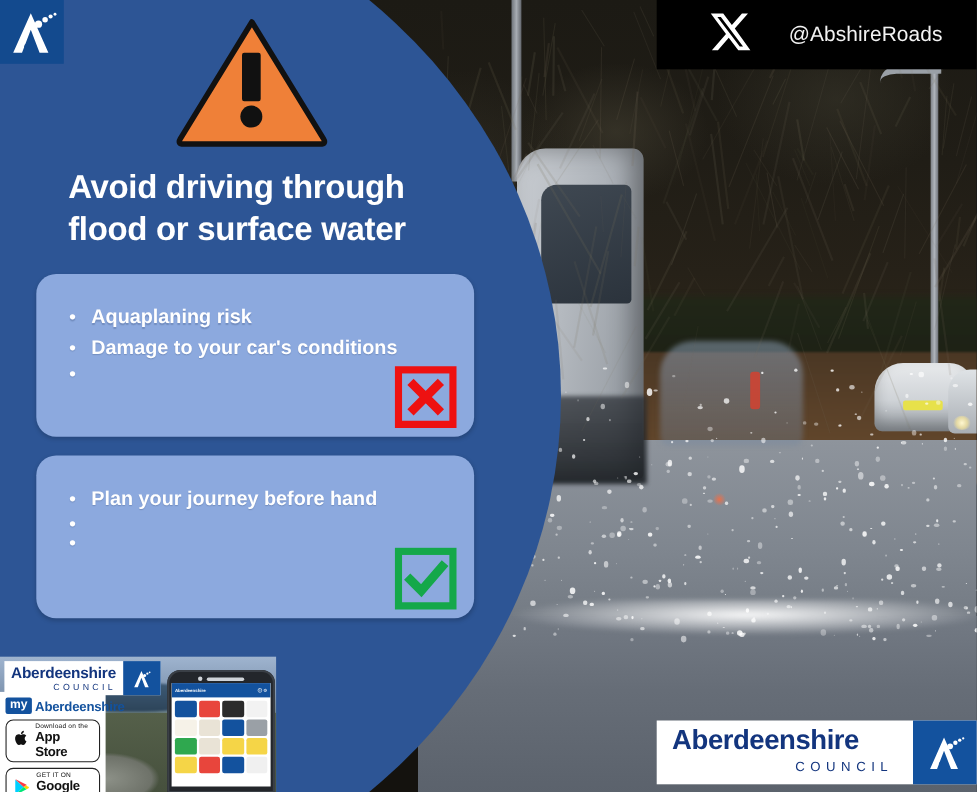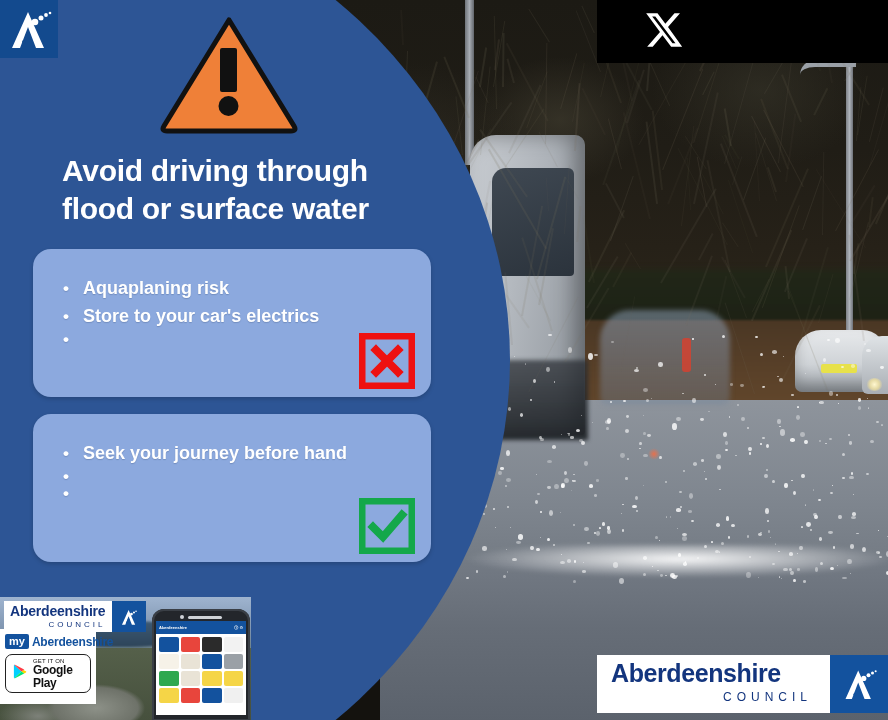--- a/index.html
+++ b/index.html
@@ -782,59 +782,60 @@
       <circle cx="24" cy="42" r="1.9" fill="#134a8e"></circle>
     </svg>
   </div>
 
   <div class="xbar">
     <span>
       <svg width="40" height="40" viewBox="0 0 24 24" aria-hidden="true">
         <path fill="#ffffff" d="M18.9 2h3.3l-7.2 8.2L23.5 22h-6.6l-5.2-6.8L5.8 22H2.5l7.7-8.8L1.9 2h6.8l4.7 6.2L18.9 2Zm-1.2 18h1.8L7.4 3.9H5.5L17.7 20Z"></path>
       </svg>
     </span>
+    <span class="handle">@AbshireRoads</span>
   </div>
 
   <div class="warn">
     <svg width="142" height="120" viewBox="0 0 142 120" aria-hidden="true">
       <path d="M71 6 L136 112 Q139 117 133 117 L9 117 Q3 117 6 112 Z" fill="#ef8038" stroke="#111111" stroke-width="5" stroke-linejoin="round"></path>
       <rect x="62" y="34" width="17" height="44" rx="2" fill="#111111"></rect>
       <circle cx="70.5" cy="92" r="10" fill="#111111"></circle>
     </svg>
   </div>
 
   <div class="heading">Avoid driving through flood or surface water</div>
 
   <div class="card" id="card-risks">
     <ul>
       <li>
         <span class="dot">•</span>
         <span>Aquaplaning risk</span>
       </li>
       <li>
         <span class="dot">•</span>
-        <span>Store to your car's electrics</span>
+        <span>Damage to your car's conditions</span>
       </li>
       <li>
         <span class="dot">•</span>
       </li>
     </ul>
     <div class="mark-box">
       <svg width="56" height="56" viewBox="0 0 56 56" aria-hidden="true">
         <rect x="3" y="3" width="50" height="50" fill="none" stroke="#ee1111" stroke-width="7"></rect>
         <path d="M17 17 L39 39 M39 17 L17 39" stroke="#ee1111" stroke-width="8" stroke-linecap="square"></path>
       </svg>
     </div>
   </div>
 
   <div class="card" id="card-tips">
     <ul>
       <li>
         <span class="dot">•</span>
-        <span>Seek your journey before hand</span>
+        <span>Plan your journey before hand</span>
       </li>
       <li>
         <span class="dot">•</span>
       </li>
       <li>
         <span class="dot">•</span>
       </li>
     </ul>
     <div class="mark-box">
       <svg width="56" height="56" viewBox="0 0 56 56" aria-hidden="true">
@@ -864,20 +865,32 @@
         </svg>
       </div>
     </div>
 
     <div class="promo-badges">
       <div class="my-ab">
         <span class="chip">my</span>
         <span class="nm">Aberdeenshire</span>
       </div>
 
+      <div class="store">
+        <span>
+          <svg width="13" height="16" viewBox="0 0 24 28" aria-hidden="true">
+            <path fill="#111" d="M17.5 14.6c0-3.1 2.5-4.5 2.6-4.6-1.4-2.1-3.6-2.4-4.4-2.4-1.9-.2-3.6 1.1-4.6 1.1-.9 0-2.4-1.1-3.9-1.1-2 0-3.9 1.2-4.9 3-2.1 3.6-.5 9 1.5 12 1 1.4 2.2 3 3.7 2.9 1.5-.1 2-.9 3.8-.9s2.3.9 3.9.9c1.6 0 2.6-1.4 3.6-2.8 1.1-1.6 1.6-3.2 1.6-3.3-.1 0-3-1.2-3-4.8z"></path>
+            <path fill="#111" d="M14.9 5.3c.8-1 1.4-2.4 1.2-3.8-1.2.1-2.7.8-3.5 1.8-.8.9-1.5 2.3-1.3 3.7 1.3.1 2.7-.7 3.6-1.7z"></path>
+          </svg>
+        </span>
+        <span class="lines">
+          <span class="l1">Download on the</span>
+          <span class="l2">App Store</span>
+        </span>
+      </div>
 
       <div class="store">
         <span>
           <svg width="14" height="15" viewBox="0 0 24 26" aria-hidden="true">
             <path fill="#00d0ff" d="M2 1.5 14.5 13 2 24.5c-.4-.3-.6-.8-.6-1.4V2.9c0-.6.2-1.1.6-1.4z"></path>
             <path fill="#ffd400" d="M19.2 9.4 14.5 13 19.2 16.6l3-1.7c.9-.5.9-1.9 0-2.4l-3-1.1z"></path>
             <path fill="#ff3a44" d="M2 1.5C2.3 1.2 2.8 1.2 3.4 1.5l15.8 7.9L14.5 13 2 1.5z"></path>
             <path fill="#00e676" d="M2 24.5 14.5 13l4.7 3.6L3.4 24.5c-.6.3-1.1.3-1.4 0z"></path>
           </svg>
         </span>

